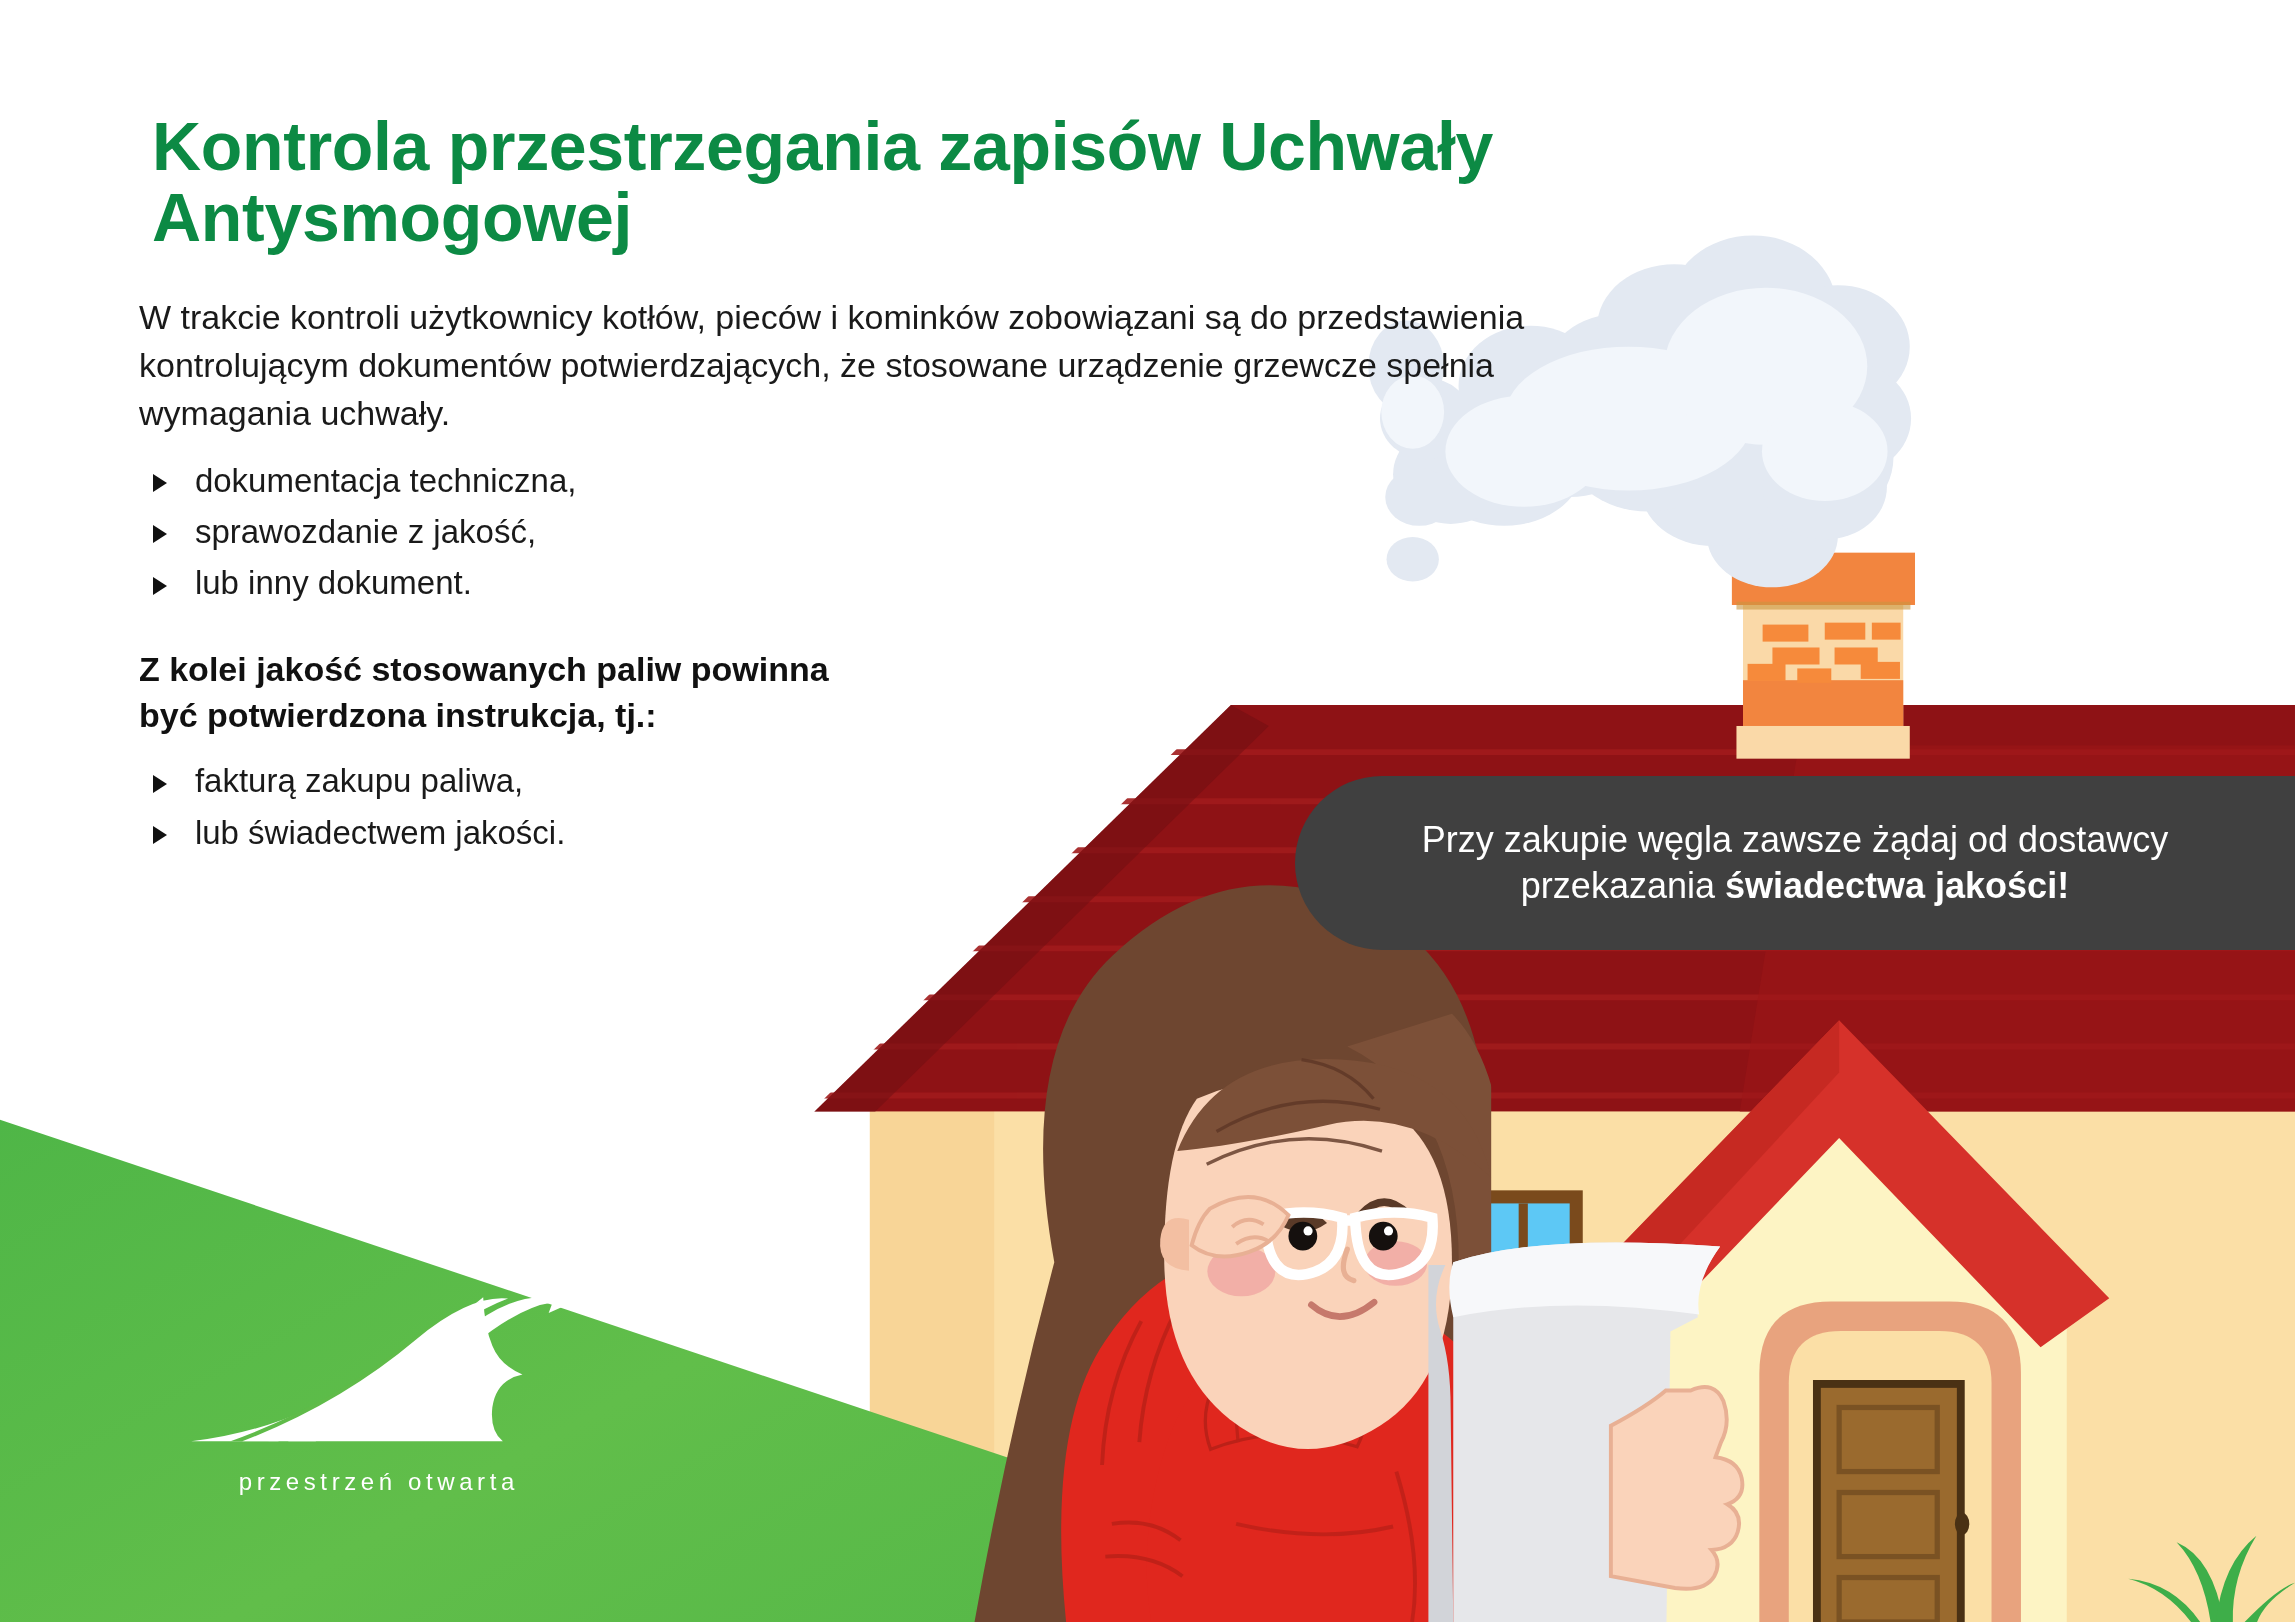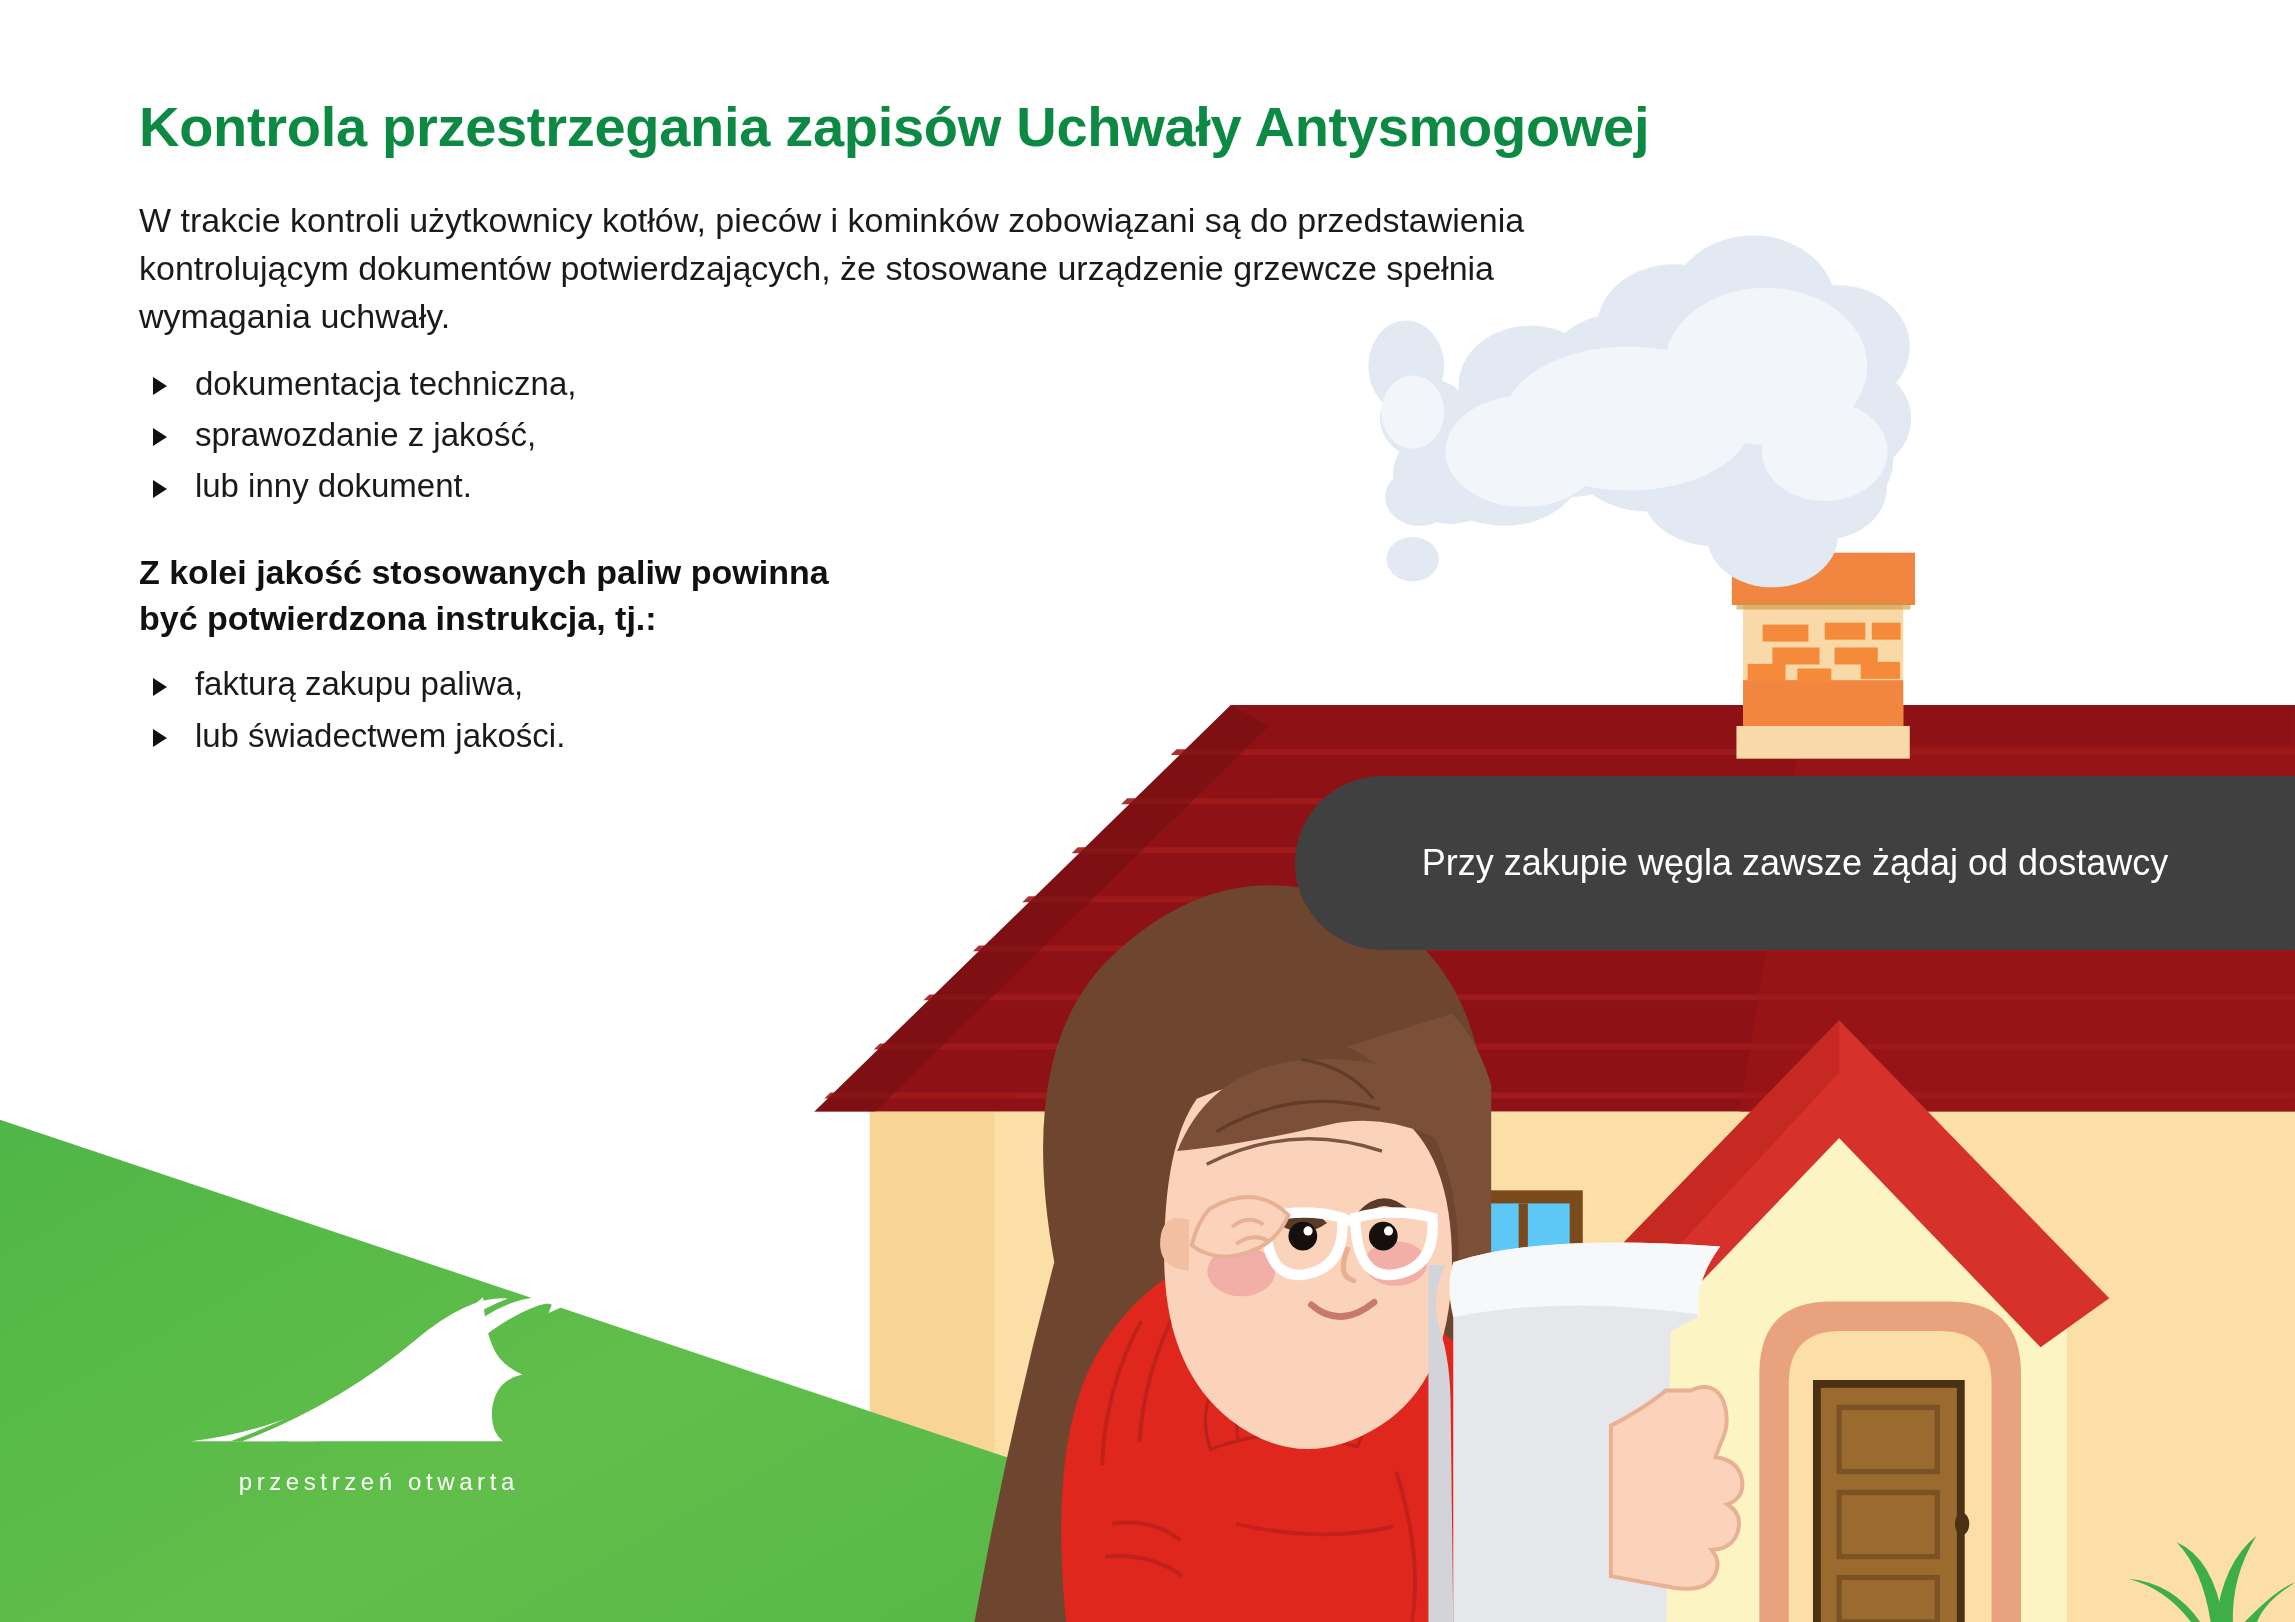--- a/index.html
+++ b/index.html
@@ -8,23 +8,23 @@
 
   .stage{position:absolute;inset:0;width:2295px;height:1622px;background:#ffffff;}
 
   
   .art{position:absolute;inset:0;width:2295px;height:1622px;}
 
   
   .textcol{position:absolute;left:139px;top:98px;width:1603px;z-index:40;}
 
   h1.title{
-    margin:0;
+    margin:13px;
     color:#0C8A44;
-    font-size:56px;
+    font-size:68px;
     font-weight:bold;
     letter-spacing:-0.3px;
     line-height:1.05;
   }
 
   .para{
     margin-top:39px;
     font-size:34px;
     line-height:1.42;
     color:#1a1a1a;
@@ -406,20 +406,21 @@
       <li>
         <span class="tri"></span>
         <span>lub świadectwem jakości.</span>
       </li>
     </ul>
 
   </div>
 
   <div class="callout">
     <div class="cline">Przy zakupie węgla zawsze żądaj od dostawcy</div>
+    <div class="cline"><span>przekazania </span><b>świadectwa jakości!</b></div>
   </div>
 
   <div class="logo">
     <svg class="mark" viewBox="0 0 640 255">
 
       <path d="M40 228
                q140 -16 268 -96
                q118 -74 178 -124
                q2 46 14 74
                q12 30 46 44

